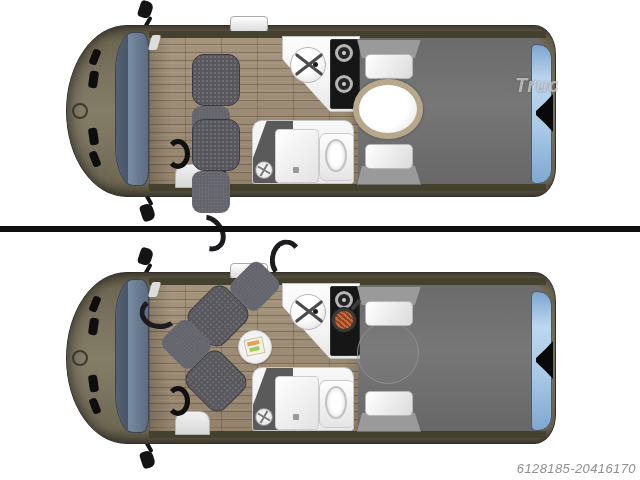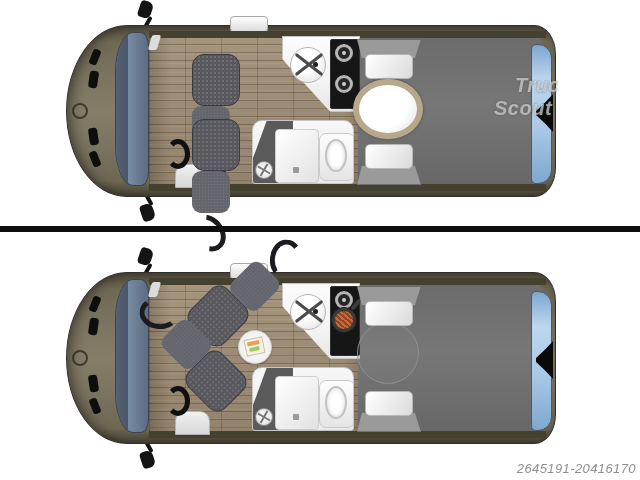--- a/index.html
+++ b/index.html
@@ -203,21 +203,20 @@
     <div class="bench-back bench-back--bottom"></div>
     <div class="pillow pillow--top"></div>
     <div class="pillow pillow--bottom"></div>
     <div class="table-oval"></div>
     <div class="rear-window"></div>
     <div class="rear-hinge"></div>
   </div>
 
   <div class="abs watermark">
     <span class="wm-line wm-line--1">Truc</span>
-    <span class="wm-line wm-line--2">Scout</span>
   </div>
 
   <div class="abs divider"></div>
 
   <div class="van van--bottom">
     <div class="mirror-arm mirror-arm--top"></div>
     <div class="mirror-arm mirror-arm--bottom"></div>
     <div class="mirror mirror--top"></div>
     <div class="mirror mirror--bottom"></div>
     <div class="body"></div>
@@ -276,14 +275,14 @@
     </div>
     <div class="bed-circle"></div>
     <div class="bench-back bench-back--top"></div>
     <div class="bench-back bench-back--bottom"></div>
     <div class="pillow pillow--top"></div>
     <div class="pillow pillow--bottom"></div>
     <div class="rear-window"></div>
     <div class="rear-hinge"></div>
   </div>
 
-  <div class="abs listing-id">2645191-20416170</div>
+  <div class="abs listing-id">6128185-20416170</div>
 </div>
 
 </body></html>

